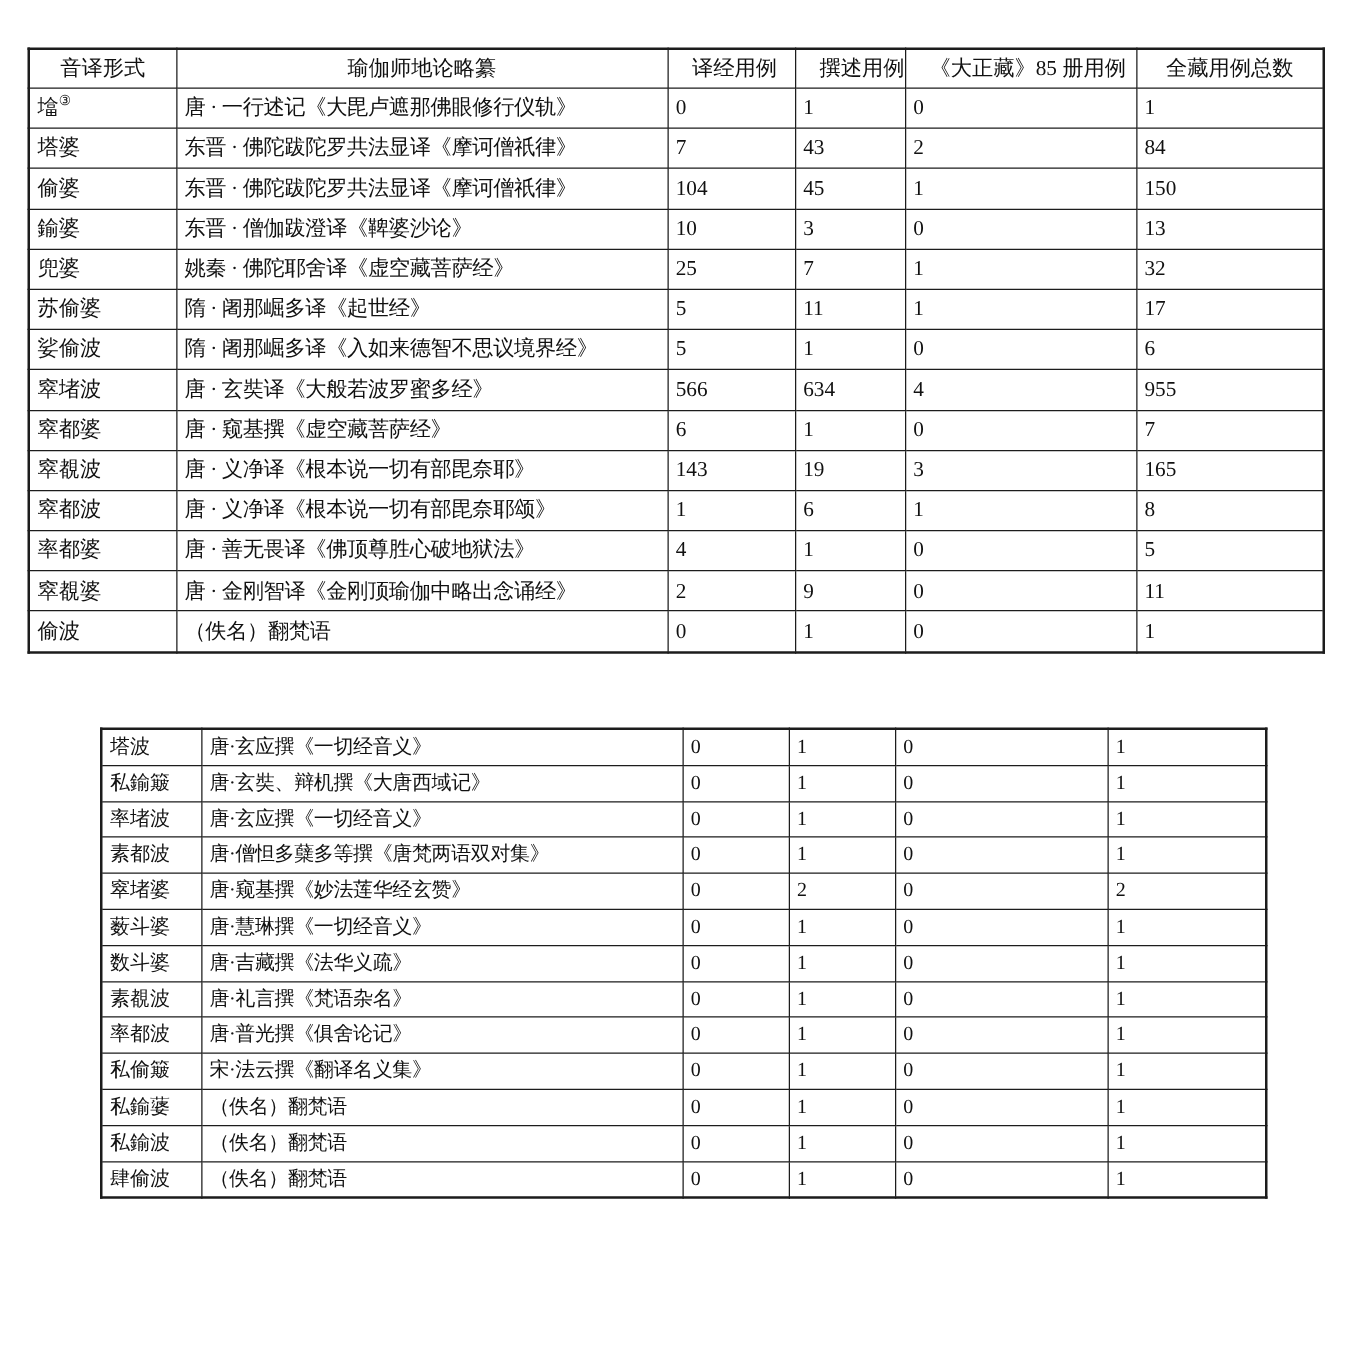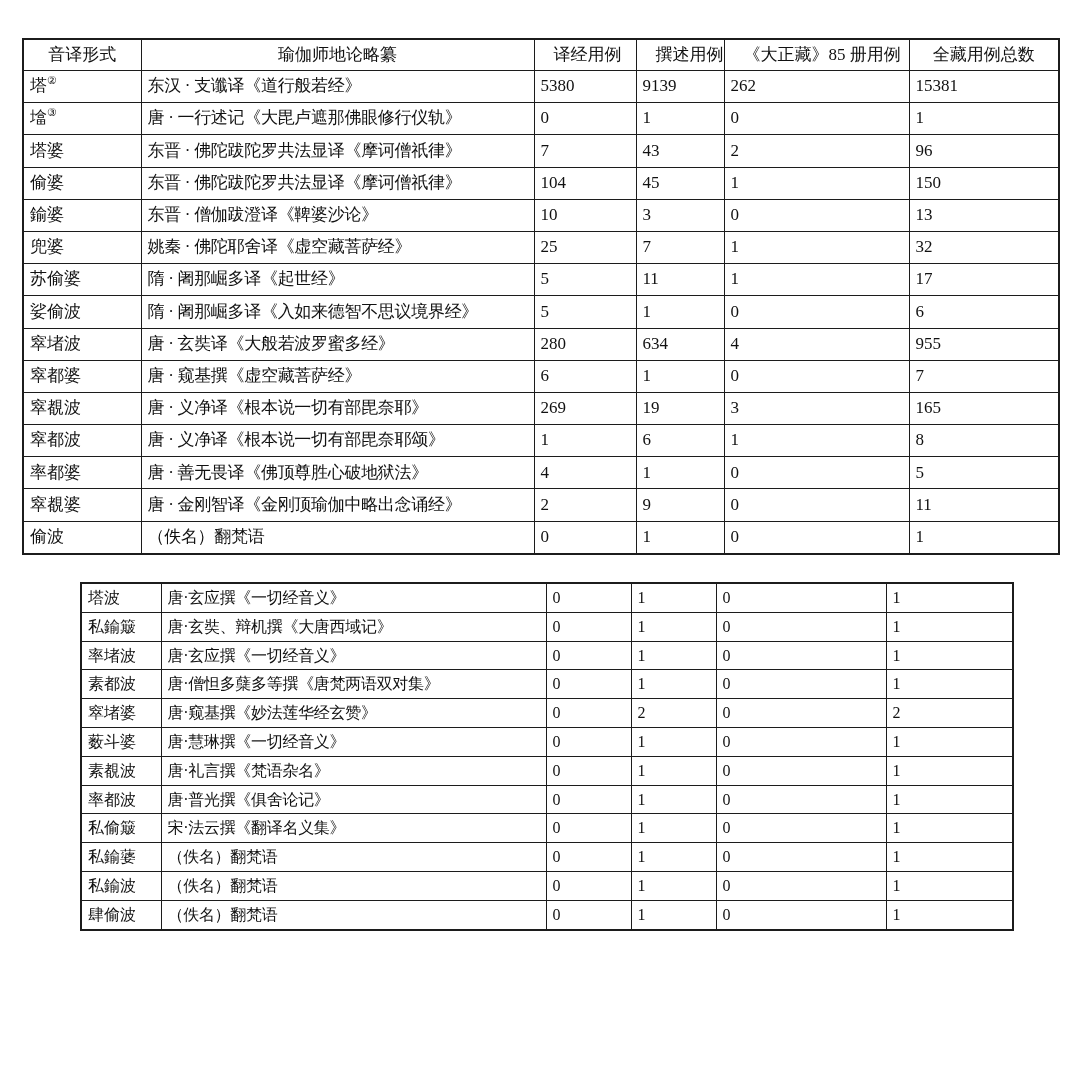--- a/index.html
+++ b/index.html
@@ -70,42 +70,34 @@
       <th>音译形式</th>
       <th>瑜伽师地论略纂</th>
       <th>译经用例</th>
       <th>撰述用例</th>
       <th>《大正藏》85 册用例</th>
       <th>全藏用例总数</th>
     </tr>
   </thead>
   <tbody id="table1-body">
       <tr>
-        <td class="form-cell">塔<sup class="fnote">②</sup></td>
-        <td class="source-cell">东汉 · 支谶译《道行般若经》</td>
-        <td class="value-cell">5380</td>
-        <td class="value-cell">9139</td>
-        <td class="value-cell">262</td>
-        <td class="value-cell">15381</td>
-      </tr>
-      <tr>
         <td class="form-cell">墖<sup class="fnote">③</sup></td>
         <td class="source-cell">唐 · 一行述记《大毘卢遮那佛眼修行仪轨》</td>
         <td class="value-cell">0</td>
         <td class="value-cell">1</td>
         <td class="value-cell">0</td>
         <td class="value-cell">1</td>
       </tr>
       <tr>
         <td class="form-cell">塔婆</td>
         <td class="source-cell">东晋 · 佛陀跋陀罗共法显译《摩诃僧祇律》</td>
         <td class="value-cell">7</td>
         <td class="value-cell">43</td>
         <td class="value-cell">2</td>
-        <td class="value-cell">96</td>
+        <td class="value-cell">84</td>
       </tr>
       <tr>
         <td class="form-cell">偷婆</td>
         <td class="source-cell">东晋 · 佛陀跋陀罗共法显译《摩诃僧祇律》</td>
         <td class="value-cell">104</td>
         <td class="value-cell">45</td>
         <td class="value-cell">1</td>
         <td class="value-cell">150</td>
       </tr>
       <tr>
@@ -136,37 +128,37 @@
         <td class="form-cell">娑偷波</td>
         <td class="source-cell">隋 · 阇那崛多译《入如来德智不思议境界经》</td>
         <td class="value-cell">5</td>
         <td class="value-cell">1</td>
         <td class="value-cell">0</td>
         <td class="value-cell">6</td>
       </tr>
       <tr>
         <td class="form-cell">窣堵波</td>
         <td class="source-cell">唐 · 玄奘译《大般若波罗蜜多经》</td>
-        <td class="value-cell">280</td>
+        <td class="value-cell">566</td>
         <td class="value-cell">634</td>
         <td class="value-cell">4</td>
         <td class="value-cell">955</td>
       </tr>
       <tr>
         <td class="form-cell">窣都婆</td>
         <td class="source-cell">唐 · 窥基撰《虚空藏菩萨经》</td>
         <td class="value-cell">6</td>
         <td class="value-cell">1</td>
         <td class="value-cell">0</td>
         <td class="value-cell">7</td>
       </tr>
       <tr>
         <td class="form-cell">窣覩波</td>
         <td class="source-cell">唐 · 义净译《根本说一切有部毘奈耶》</td>
-        <td class="value-cell">269</td>
+        <td class="value-cell">143</td>
         <td class="value-cell">19</td>
         <td class="value-cell">3</td>
         <td class="value-cell">165</td>
       </tr>
       <tr>
         <td class="form-cell">窣都波</td>
         <td class="source-cell">唐 · 义净译《根本说一切有部毘奈耶颂》</td>
         <td class="value-cell">1</td>
         <td class="value-cell">6</td>
         <td class="value-cell">1</td>
@@ -251,20 +243,28 @@
       </tr>
       <tr>
         <td class="form-cell">薮斗婆</td>
         <td class="source-cell">唐·慧琳撰《一切经音义》</td>
         <td class="value-cell">0</td>
         <td class="value-cell">1</td>
         <td class="value-cell">0</td>
         <td class="value-cell">1</td>
       </tr>
       <tr>
+        <td class="form-cell">数斗婆</td>
+        <td class="source-cell">唐·吉藏撰《法华义疏》</td>
+        <td class="value-cell">0</td>
+        <td class="value-cell">1</td>
+        <td class="value-cell">0</td>
+        <td class="value-cell">1</td>
+      </tr>
+      <tr>
         <td class="form-cell">素覩波</td>
         <td class="source-cell">唐·礼言撰《梵语杂名》</td>
         <td class="value-cell">0</td>
         <td class="value-cell">1</td>
         <td class="value-cell">0</td>
         <td class="value-cell">1</td>
       </tr>
       <tr>
         <td class="form-cell">率都波</td>
         <td class="source-cell">唐·普光撰《俱舍论记》</td>

